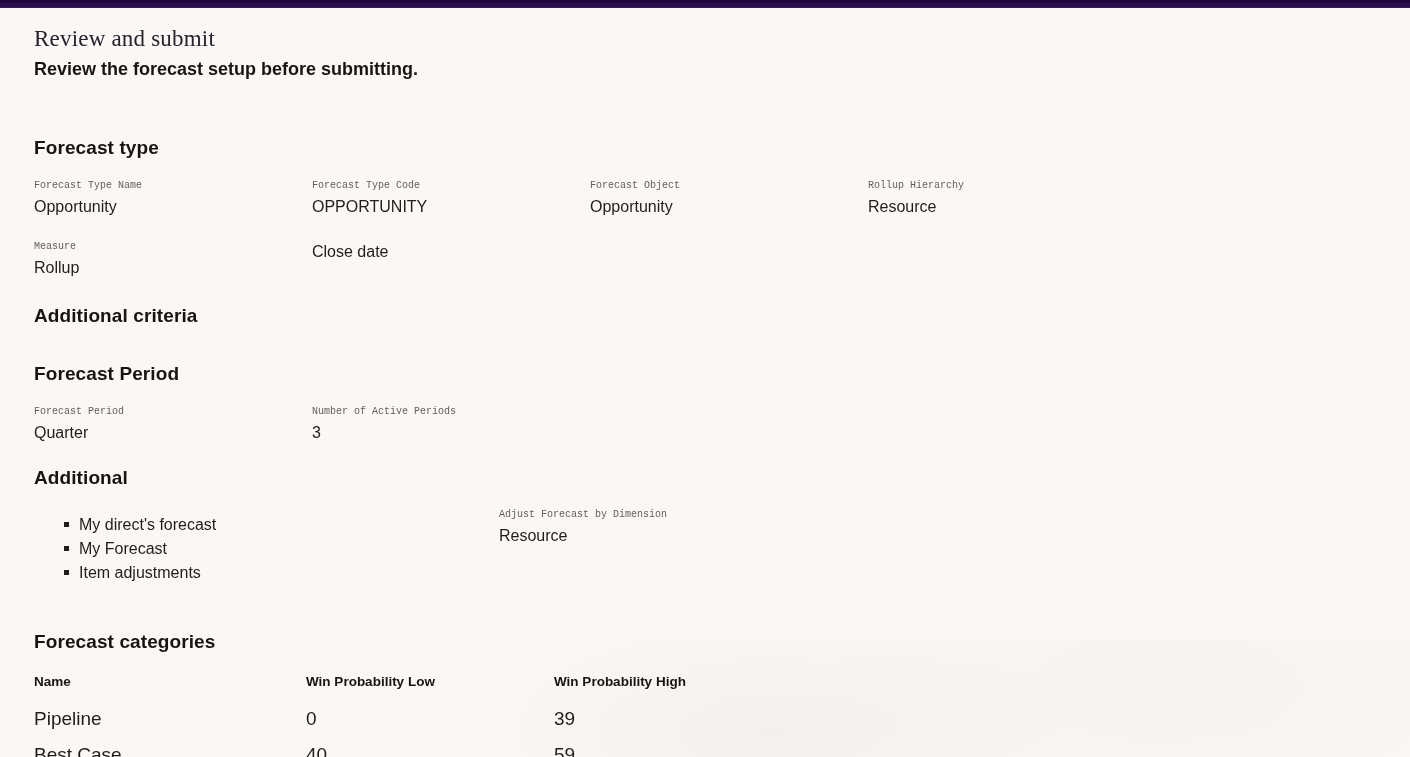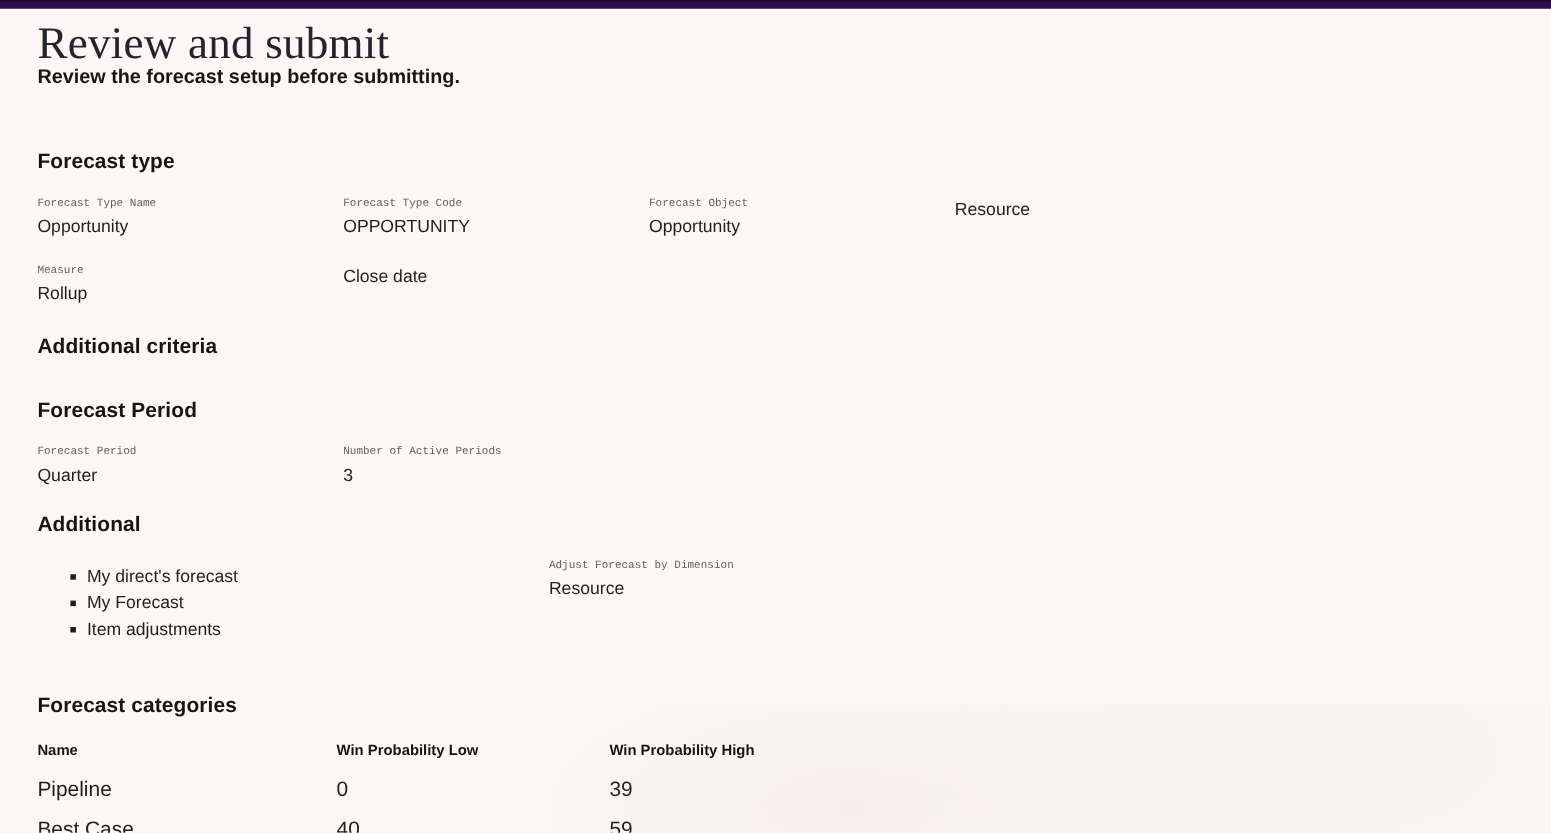--- a/index.html
+++ b/index.html
@@ -28,21 +28,21 @@
 
   .content {
     padding: 0 36px 0 34px;
     position: relative;
     z-index: 1;
   }
 
   .page-title {
     font-family: "Liberation Serif", "DejaVu Serif", serif;
     font-weight: 400;
-    font-size: 41px;
+    font-size: 23px;
     line-height: 36px;
     color: #24232e;
     margin-top: 13px;
     letter-spacing: 0.2px;
   }
   .page-subtitle {
     font-size: 18px;
     font-weight: 700;
     color: #181614;
     margin-top: 3px;
@@ -147,20 +147,21 @@
     </div>
     <div class="field">
       <div class="field-label">Forecast Type Code</div>
       <div class="field-value">OPPORTUNITY</div>
     </div>
     <div class="field">
       <div class="field-label">Forecast Object</div>
       <div class="field-value">Opportunity</div>
     </div>
     <div class="field">
+      <div class="field-label">Rollup Hierarchy</div>
       <div class="field-value">Resource</div>
     </div>
     <div class="field">
       <div class="field-label">Measure</div>
       <div class="field-value">Rollup</div>
     </div>
     <div class="field">
       <div class="field-value">Close date</div>
     </div>
   </div>

